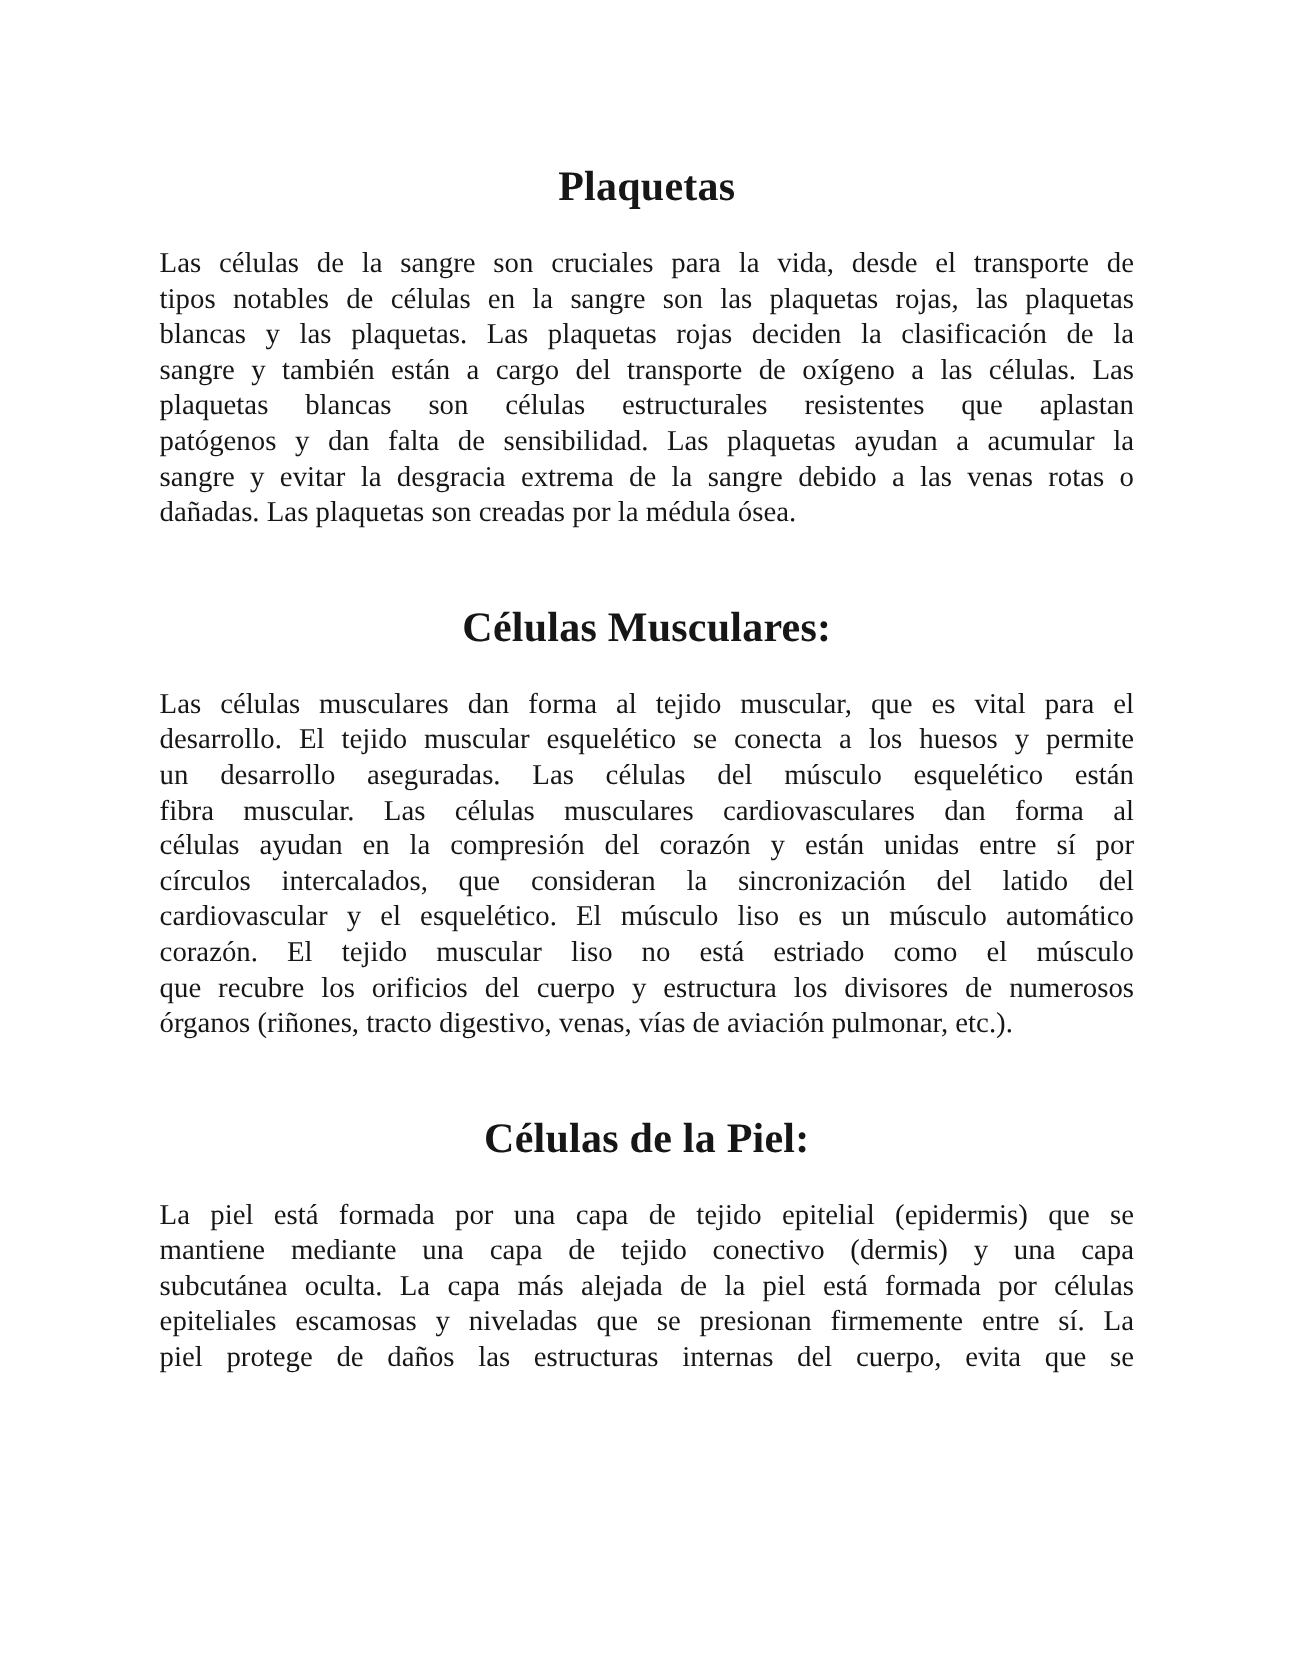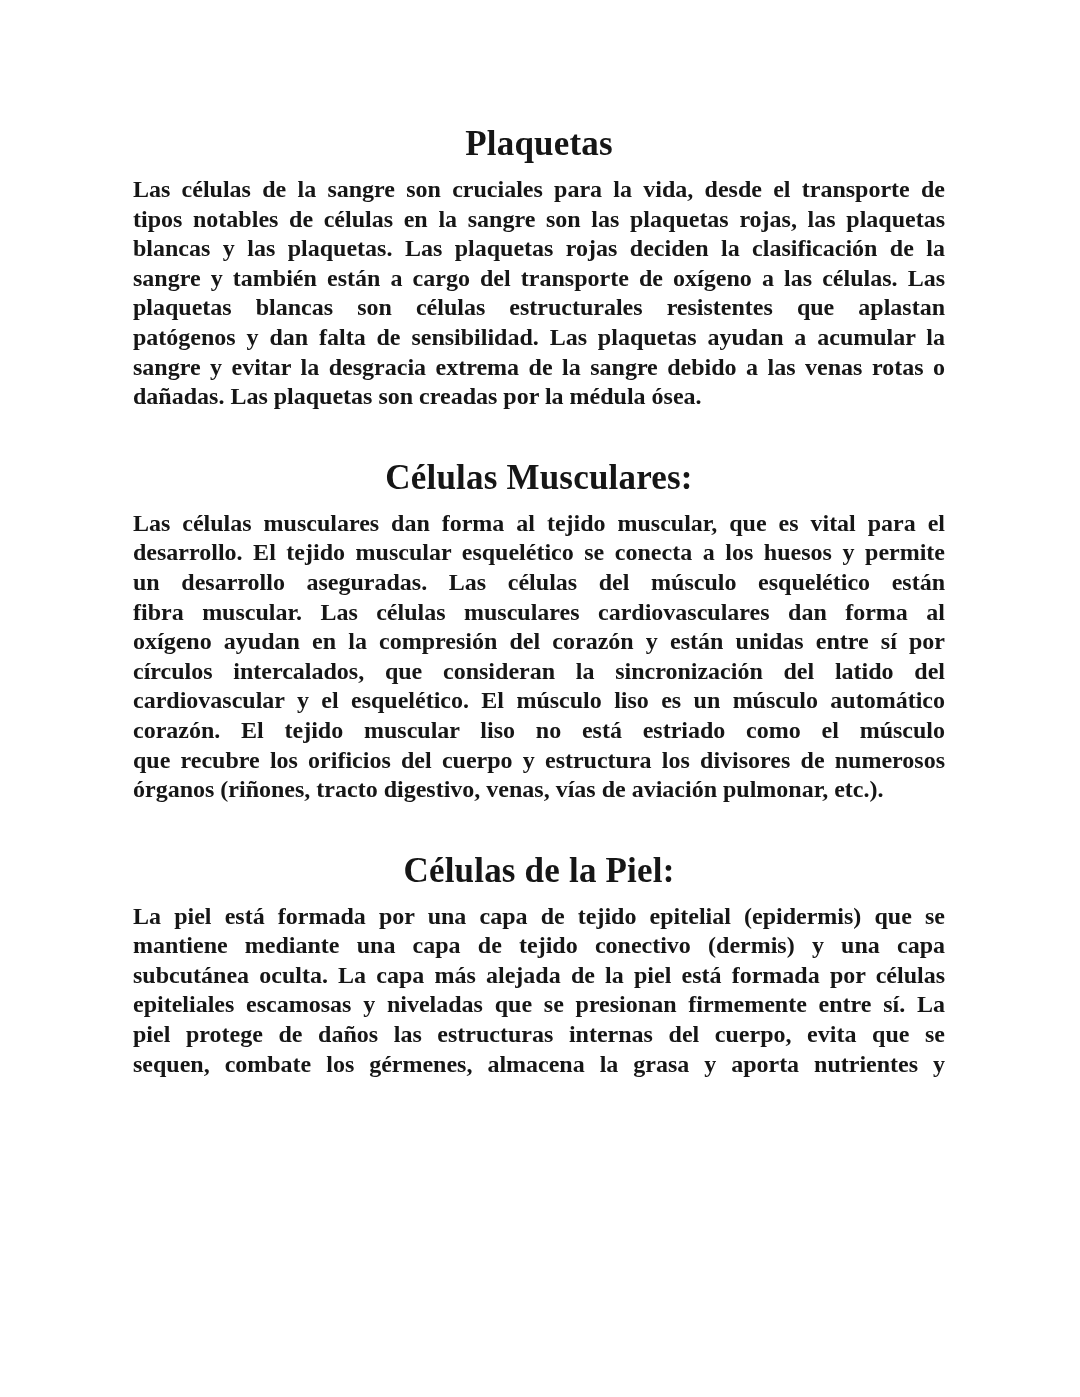--- a/index.html
+++ b/index.html
@@ -12,37 +12,36 @@
     width: 1080px;
     height: 1397px;
     background: #ffffff;
     overflow: hidden;
     font-family: "Liberation Serif", "DejaVu Serif", serif;
     color: #161616;
   }
   .doc {
     position: absolute;
     left: 133px;
-    top: 0;
+    top: 12px;
     width: 812px;
   }
   .heading {
     font-size: 35px;
     line-height: 44px;
     font-weight: bold;
     text-align: center;
-    margin-top: 44px;
+    margin-top: 58px;
     letter-spacing: 0.2px;
   }
   .heading.first {
     margin-top: 122px;
   }
   .paragraph {
-    margin-top: 9px;
-    font-weight: bold;
+    margin-top: 28px;
   }
   .line {
     font-size: 24px;
     height: 29.6px;
     line-height: 29.6px;
     text-align: justify;
     text-align-last: justify;
     overflow: hidden;
     white-space: normal;
   }
@@ -66,30 +65,29 @@
         <div class="line">patógenos y dan falta de sensibilidad. Las plaquetas ayudan a acumular la</div>
         <div class="line">sangre y evitar la desgracia extrema de la sangre debido a las venas rotas o</div>
         <div class="line last">dañadas. Las plaquetas son creadas por la médula ósea.</div>
       </div>
       <div class="heading">Células Musculares:</div>
       <div class="paragraph">
         <div class="line">Las células musculares dan forma al tejido muscular, que es vital para el</div>
         <div class="line">desarrollo. El tejido muscular esquelético se conecta a los huesos y permite</div>
         <div class="line">un desarrollo aseguradas. Las células del músculo esquelético están</div>
         <div class="line">fibra muscular. Las células musculares cardiovasculares dan forma al</div>
-        <div class="line">oxígeno ayudan en la compresión del corazón y están unidas entre sí por</div>
+        <div class="line">células ayudan en la compresión del corazón y están unidas entre sí por</div>
         <div class="line">círculos intercalados, que consideran la sincronización del latido del</div>
         <div class="line">cardiovascular y el esquelético. El músculo liso es un músculo automático</div>
         <div class="line">corazón. El tejido muscular liso no está estriado como el músculo</div>
         <div class="line">que recubre los orificios del cuerpo y estructura los divisores de numerosos</div>
         <div class="line last">órganos (riñones, tracto digestivo, venas, vías de aviación pulmonar, etc.).</div>
       </div>
       <div class="heading">Células de la Piel:</div>
       <div class="paragraph">
         <div class="line">La piel está formada por una capa de tejido epitelial (epidermis) que se</div>
         <div class="line">mantiene mediante una capa de tejido conectivo (dermis) y una capa</div>
         <div class="line">subcutánea oculta. La capa más alejada de la piel está formada por células</div>
         <div class="line">epiteliales escamosas y niveladas que se presionan firmemente entre sí. La</div>
         <div class="line">piel protege de daños las estructuras internas del cuerpo, evita que se</div>
-        <div class="line">sequen, combate los gérmenes, almacena la grasa y aporta nutrientes y</div>
       </div>
     </div>
 </div>
 
 </body></html>

